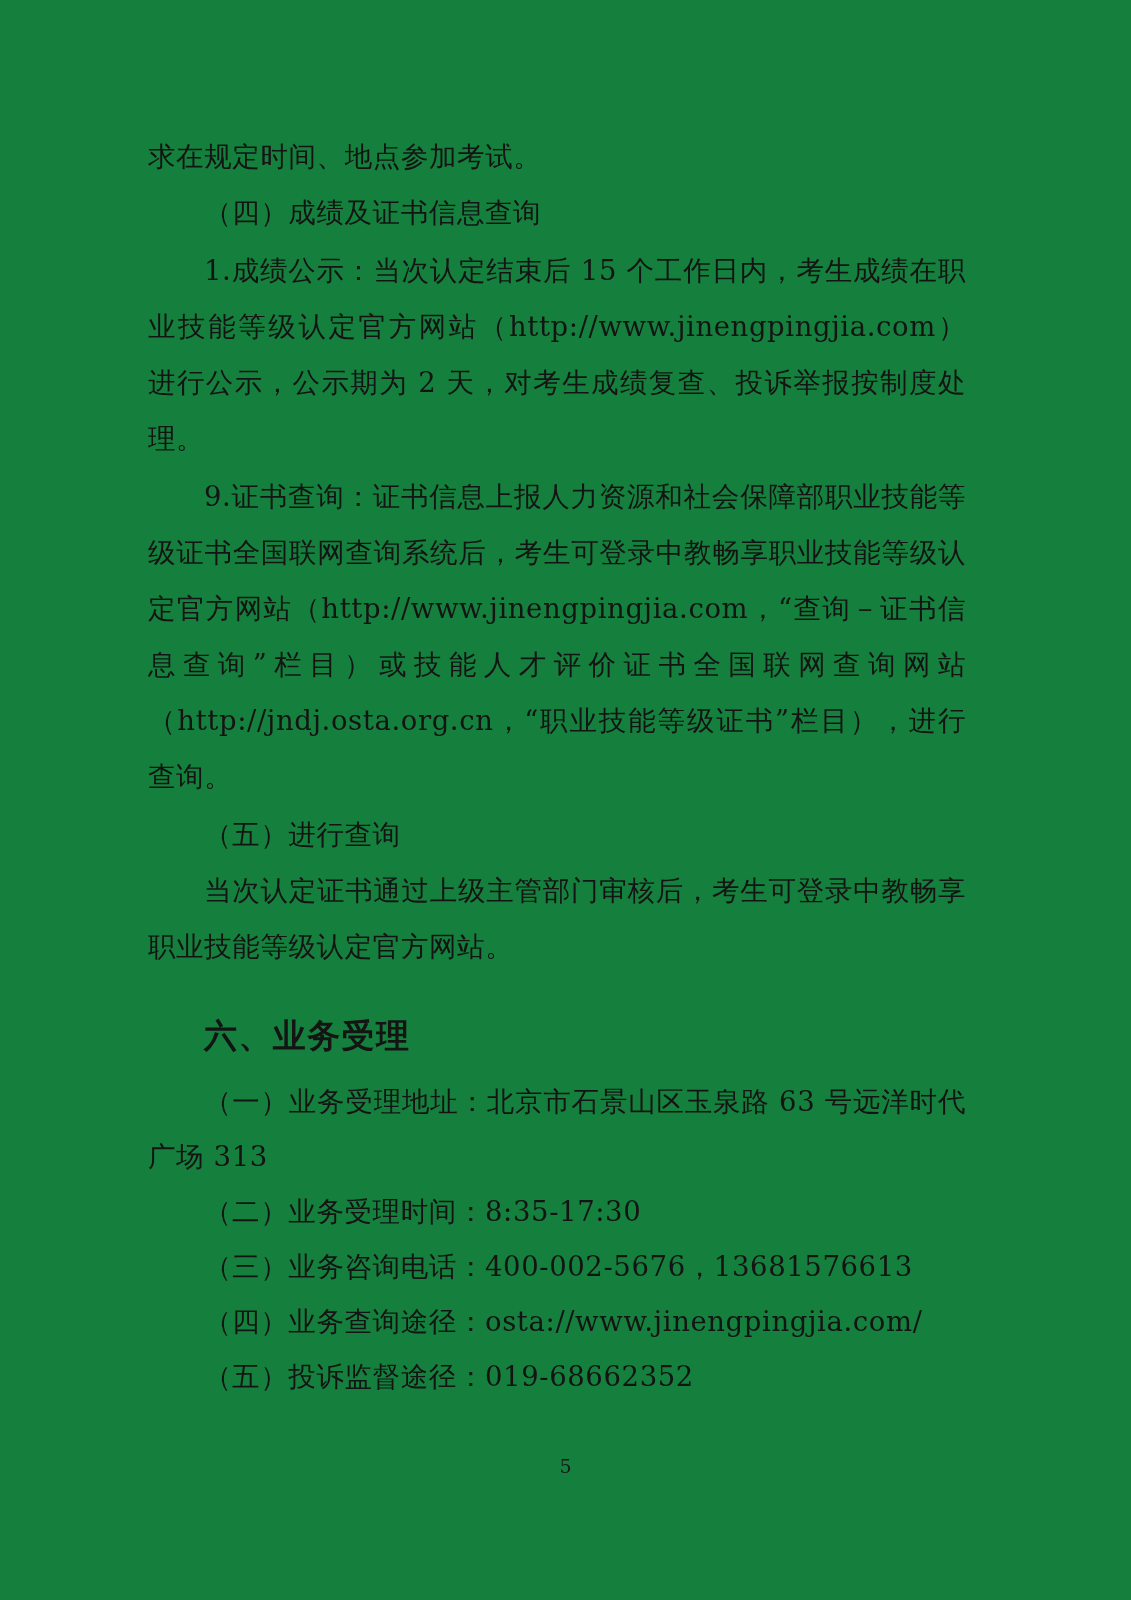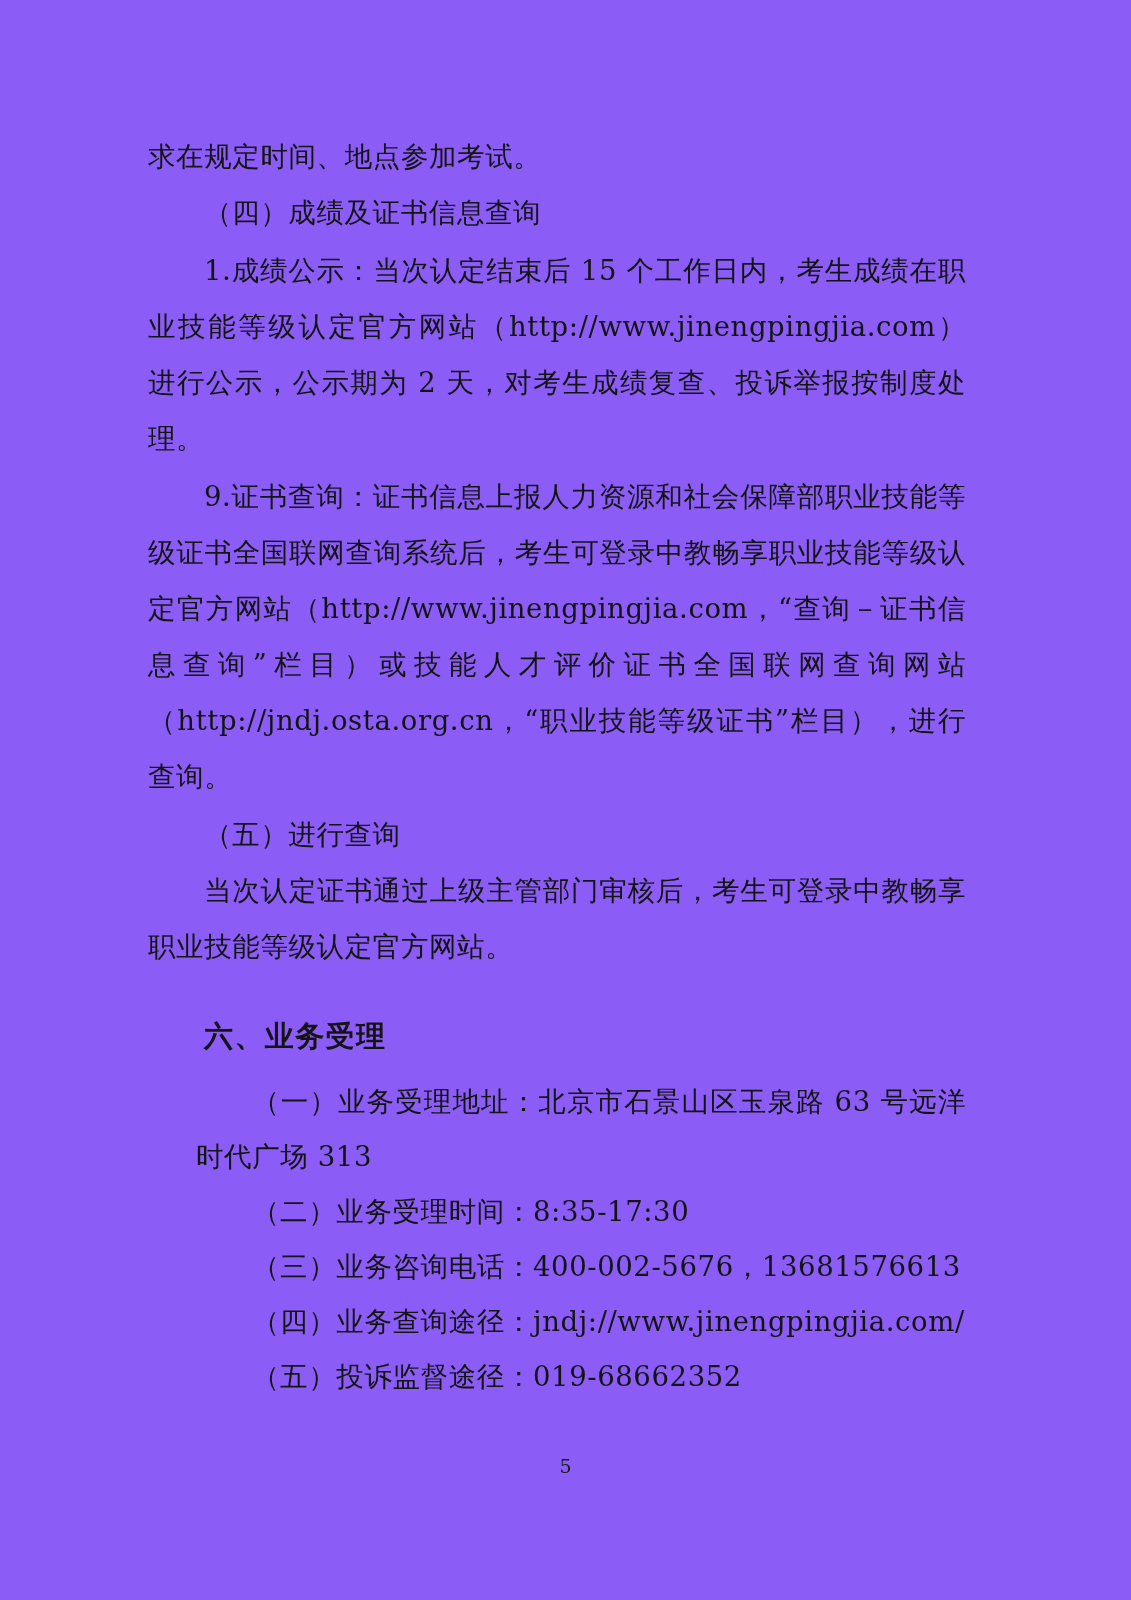--- a/index.html
+++ b/index.html
@@ -4,21 +4,21 @@
 <style>
   html, body {
     margin: 0;
     padding: 0;
     background: #ffffff;
   }
   .page {
     position: relative;
     width: 1131px;
     height: 1600px;
-    background: #8b5cf6;
+    background: #15803d;
     font-family: "DejaVu Serif", "Liberation Serif", serif;
     color: #141414;
     box-sizing: border-box;
     overflow: hidden;
   }
   .content {
     position: absolute;
     left: 148px;
     top: 128px;
     width: 818px;
@@ -32,30 +32,30 @@
     text-justify: inter-character;
     font-family: "DejaVu Serif", "Liberation Serif", serif;
   }
   .indent {
     text-indent: 56px;
   }
   .block-gap {
     margin-top: 2px;
   }
   .section-heading {
-    font-size: 29px;
+    font-size: 33px;
     line-height: 56px;
     font-weight: bold;
     letter-spacing: 1.4px;
     text-indent: 56px;
     margin-top: 34px;
     margin-bottom: 10px;
     font-family: "DejaVu Serif", "Liberation Serif", serif;
   }
-  .list-tight p { line-height: 55px; margin-left: 48px; }
+  .list-tight p { line-height: 55px; }
   .footer-pageno {
     position: absolute;
     left: 0;
     right: 0;
     top: 1455px;
     text-align: center;
     font-size: 19px;
     color: #1a1a1a;
     font-family: "DejaVu Serif", "Liberation Serif", serif;
   }
@@ -77,20 +77,20 @@
     <p class="indent block-gap">（五）进行查询</p>
 
     <p class="indent">当次认定证书通过上级主管部门审核后，考生可登录中教畅享职业技能等级认定官方网站。</p>
 
     <div class="section-heading">六、业务受理</div>
 
     <div class="list-tight">
       <p class="indent">（一）业务受理地址：北京市石景山区玉泉路 63 号远洋时代广场 313</p>
       <p class="indent">（二）业务受理时间：8:35-17:30</p>
       <p class="indent">（三）业务咨询电话：400-002-5676，13681576613</p>
-      <p class="indent">（四）业务查询途径：jndj://www.jinengpingjia.com/</p>
+      <p class="indent">（四）业务查询途径：osta://www.jinengpingjia.com/</p>
       <p class="indent">（五）投诉监督途径：019-68662352</p>
     </div>
 
   </div>
 
   <div class="footer-pageno">5</div>
 </div>
 
 </body></html>

